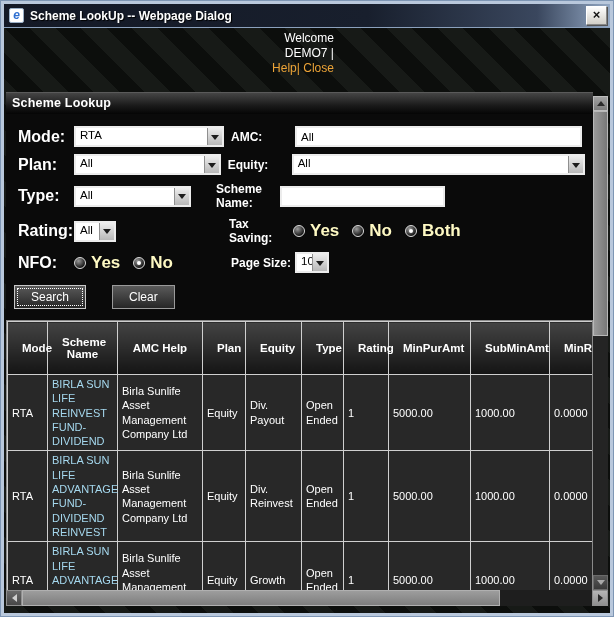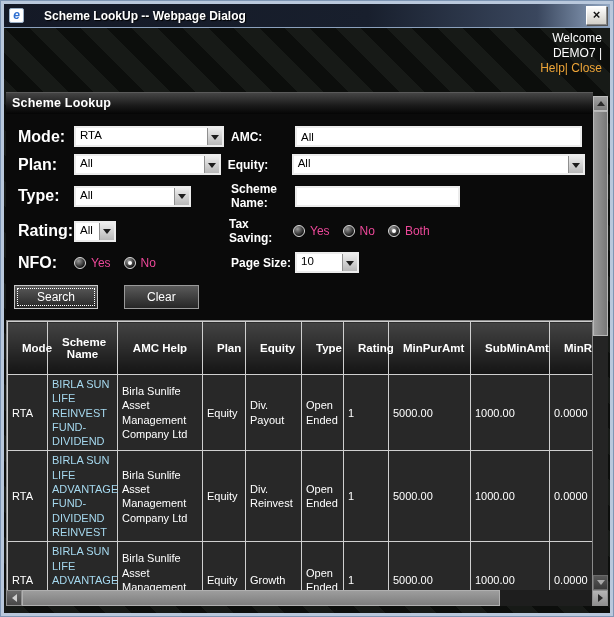--- a/index.html
+++ b/index.html
@@ -25,42 +25,42 @@
   }
   .ie-icon{
     width:15px; height:15px; background:#fff;
     border:1px solid #9bb0c8; border-radius:2px;
     color:#2f6fd0; font-weight:bold; font-style:italic;
     font-size:12px; line-height:13px; text-align:center;
     flex:0 0 15px;
   }
   .title-text{
     color:#ffffff; font-size:12px; font-weight:bold;
-    margin-left:20px; flex:1;
+    margin-left:6px; flex:1;
     text-shadow:1px 1px 1px #000;
     white-space:nowrap; overflow:hidden;
   }
   .close-btn{
     width:21px; height:19px;
     background:linear-gradient(#fdfdfd,#d2cfc8);
     border:1px solid #888;
     border-top-color:#fff; border-left-color:#fff;
     box-shadow:1px 1px 0 #555;
     color:#111; font-weight:bold; font-size:13px; line-height:16px;
     text-align:center; cursor:pointer;
   }
 
   
   .app{
     flex:1; display:flex; flex-direction:column; overflow:hidden;
     background:repeating-linear-gradient(45deg,#171a17 0 18px,#0c0e0c 18px 36px);
   }
   .header-band{
     flex:0 0 64px;
-    display:flex; justify-content:flex-end; align-items:flex-start;
+    display:flex; justify-content:center; align-items:flex-start;
     padding:3px 8px 0 0;
   }
   .welcome{ text-align:right; font-size:12px; line-height:15px; color:#fff; }
   .welcome .links a{ color:#eda437; text-decoration:none; }
 
   
   .bodywrap{ flex:1; position:relative; margin:0 2px; overflow:hidden; }
   .body-inner{ position:absolute; left:0; top:0; right:15px; bottom:0;
     display:flex; flex-direction:column; background:#0a0a0a; overflow:hidden; }
 
@@ -85,32 +85,32 @@
     border-left:1px solid #8f8f8f; display:flex; align-items:center; justify-content:center; cursor:pointer; }
   .sel-btn::after{ content:''; width:0; height:0;
     border:4px solid transparent; border-top:5px solid #1c1c1c; margin-top:5px; }
 
   .txt{ height:21px; background:#fff; border:2px solid #ececec;
     color:#000; font-size:11.5px; padding:0 4px; font-family:"Liberation Sans",sans-serif; }
 
   .w-mode{ width:150px; } .w-amc{ flex:1; margin-right:3px; }
   .w-plan{ width:150px; } .w-option{ width:300px; }
   .w-type{ width:117px; } .w-scheme{ width:165px; }
-  .w-rating{ width:42px; } .w-pagesize{ width:64px; }
+  .w-rating{ width:42px; } .w-pagesize{ width:34px; }
 
   .radio-group{ display:flex; align-items:center; gap:5px; }
   .radio{ width:12px; height:12px; border-radius:50%;
     background:radial-gradient(circle at 35% 30%, #9a9a9a, #1b1b1b 70%);
     border:1px solid #dcdcdc; position:relative; cursor:pointer; flex:0 0 12px; }
   .radio.selected::after{ content:''; position:absolute; left:3px; top:3px;
     width:4px; height:4px; border-radius:50%; background:#fff; }
-  .radio-label{ color:#ec4899; font-size:12px; margin-right:8px; }
+  .radio-label{ color:#fef9c3; font-size:17px; margin-right:8px;font-weight:bold; }
 
   .btnrow{ display:flex; margin:12px 0 0 8px; }
-  .btn{ height:24px; padding:0 22px; color:#fff; font-size:12px;
+  .btn{ height:24px; padding:0 16px; color:#fff; font-size:12px;
     background:linear-gradient(#5a5a5a,#262626);
     border:1px solid #9a9a9a; cursor:pointer;
     font-family:"Liberation Sans",sans-serif; }
   .btn.focused{ outline:1px dotted #fff; outline-offset:-4px; border-color:#c9c9c9; }
   .btn + .btn{ margin-left:26px; }
 
   
   .results{ flex:1; margin-top:8px; border:1px solid #8a8a8a; border-bottom:none;
     background:#000; overflow:hidden; display:flex; flex-direction:column; }
   .pager{ flex:0 0 23px; padding:4px 0 0 7px; font-size:12px; font-weight:bold; }
@@ -205,21 +205,21 @@
               <span class="sel-btn"></span>
             </span>
           </div>
 
           <div class="frow">
             <span class="lbl-l">Type:</span>
             <span class="sel w-type">
               <span class="sel-val">All</span>
               <span class="sel-btn"></span>
             </span>
-            <span class="lbl-r" style="margin-left:40px">Scheme Name:</span>
+            <span class="lbl-r" style="margin-left:25px">Scheme Name:</span>
             <input class="txt w-scheme" value="" style="">
           </div>
 
           <div class="frow">
             <span class="lbl-l">Rating:</span>
             <span class="sel w-rating">
               <span class="sel-val">All</span>
               <span class="sel-btn"></span>
             </span>
             <span class="lbl-r" style="margin-left:113px">Tax Saving:</span>

